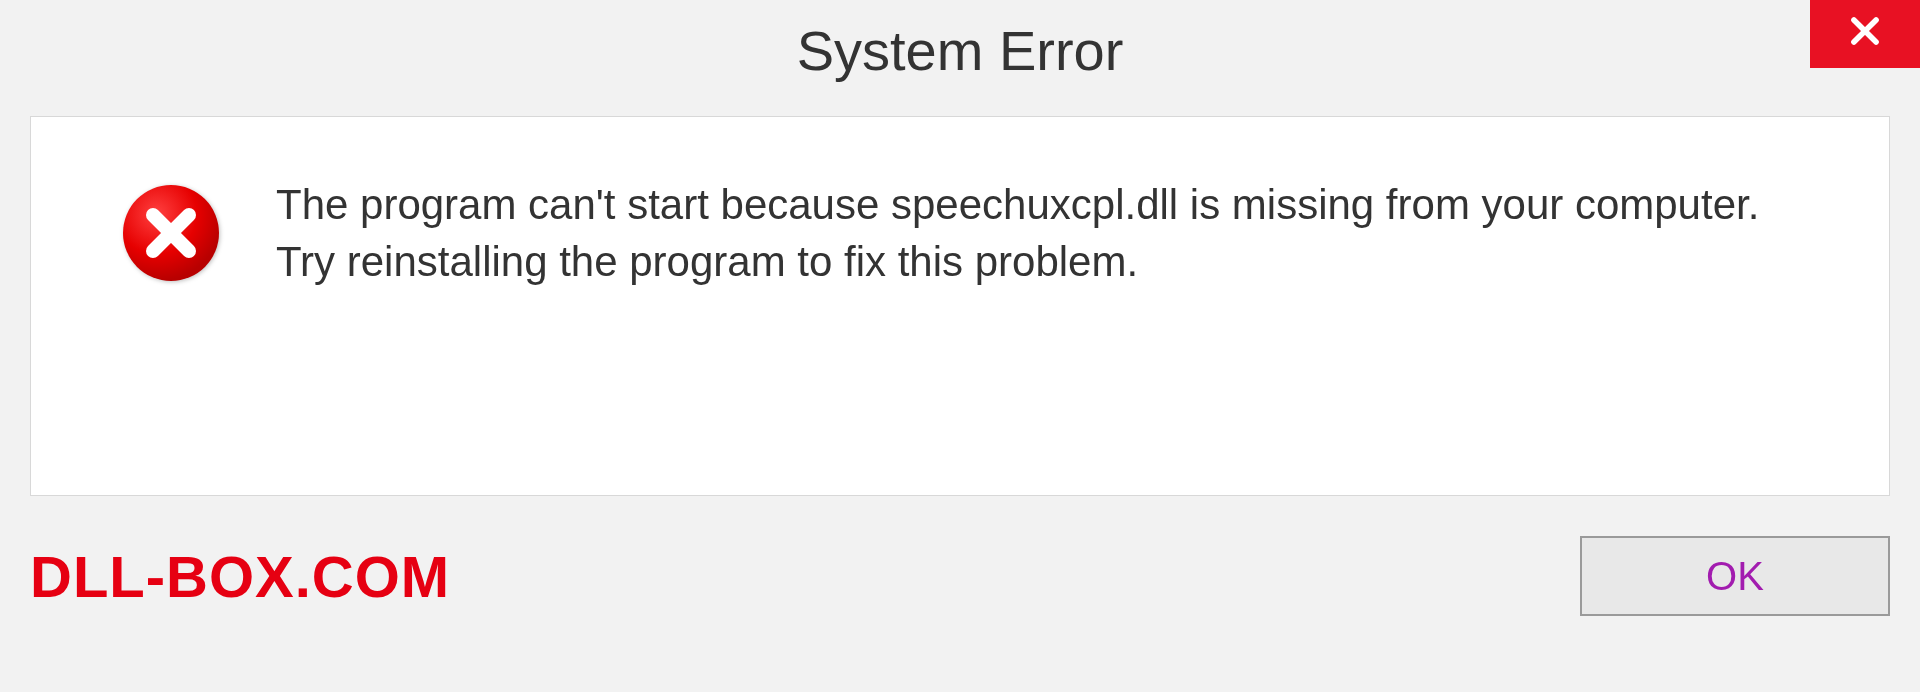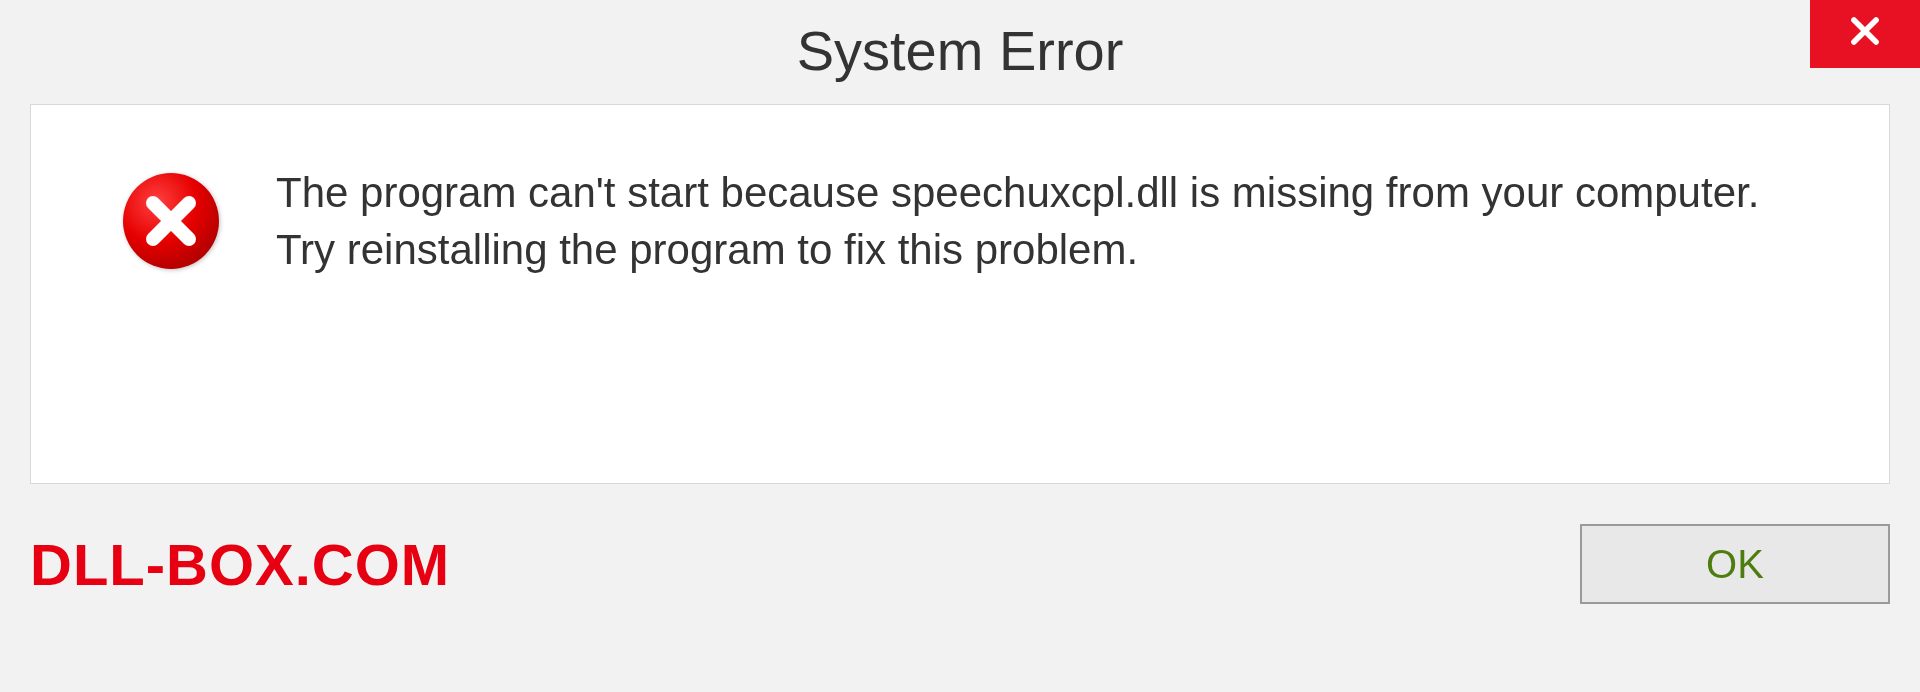--- a/index.html
+++ b/index.html
@@ -38,21 +38,21 @@
       display: flex;
       align-items: center;
       justify-content: center;
       cursor: pointer;
     }
     .close-button svg {
       width: 38px;
       height: 38px;
     }
     .content-area {
-      margin: 4px 30px 0 30px;
+      margin: 16px 30px 0 30px;
       background: #ffffff;
       border: 1px solid #d8d8d8;
       height: 380px;
       display: flex;
       align-items: flex-start;
       padding: 60px 50px 50px 90px;
     }
     .error-icon {
       flex: 0 0 auto;
       width: 100px;
@@ -87,21 +87,21 @@
       letter-spacing: 1px;
       margin-right: 60px;
       font-family: Arial, 'Segoe UI', sans-serif;
     }
     .ok-button {
       width: 310px;
       height: 80px;
       background: #e8e8e8;
       border: 2px solid #9a9a9a;
       font-size: 40px;
-      color: #4d7c0f;
+      color: #a21caf;
       display: flex;
       align-items: center;
       justify-content: center;
       cursor: pointer;
       font-family: 'Segoe UI', Tahoma, Arial, sans-serif;
     }
   </style>
 </head>
 <body>
 

